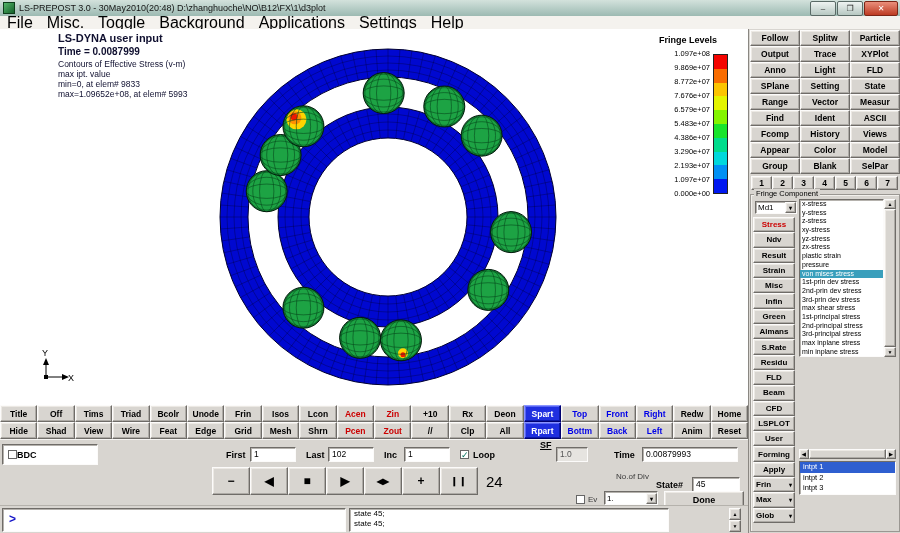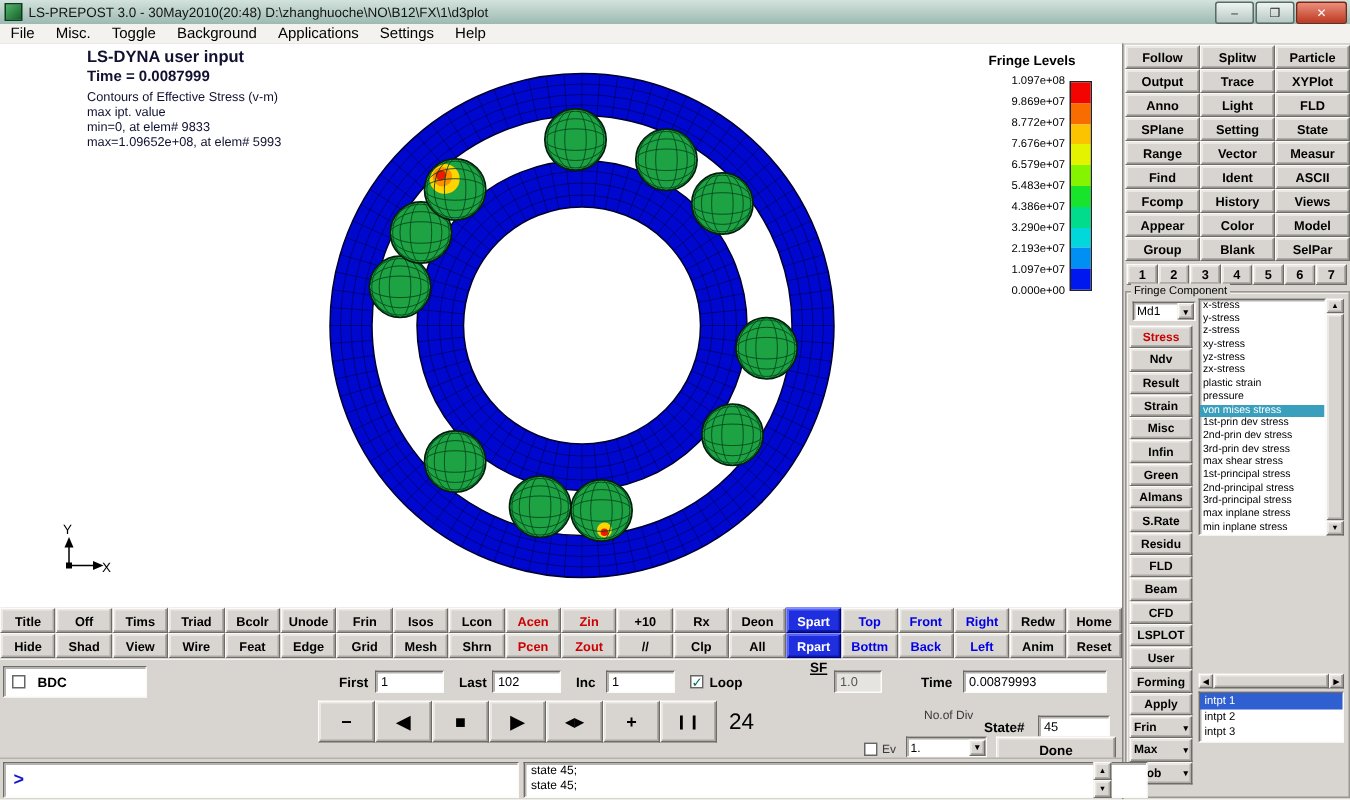--- a/index.html
+++ b/index.html
@@ -12,21 +12,21 @@
   .app-icon{width:10px;height:10px;margin:0 4px 0 3px;
     background:linear-gradient(135deg,#53b56a,#14602a);border:1px solid #0c3d1b;}
   .title-text{color:#141414;white-space:nowrap;}
   .win-controls{position:absolute;right:2px;top:1px;display:flex;gap:1px;}
   .win-btn{width:24px;height:13px;border:1px solid #5a6a66;border-radius:2px;
     background:linear-gradient(#eef3f1,#b7c8c2);display:flex;align-items:center;justify-content:center;
     font-size:8px;line-height:8px;color:#222;}
   .win-btn.close{width:32px;background:linear-gradient(#ea8f7b,#bd3a22);color:#fff;border-color:#7c2516;}
   
   .menubar{position:absolute;left:0;top:16px;width:900px;height:13px;background:#f4f2ee;
-    border-bottom:1px solid #b5b2ac;display:flex;align-items:center;font-size:10px;}
+    border-bottom:1px solid #b5b2ac;display:flex;align-items:center;font-size:16px;}
   .menu-item{padding:0 7px;line-height:12px;}
   
   .viewport{position:absolute;left:0;top:29px;width:748px;height:376px;background:#fff;overflow:hidden;}
   #model-svg{position:absolute;left:0;top:0;z-index:1;}
   .vp-header{position:absolute;left:26px;top:4px;z-index:2;color:#101030;line-height:1;margin-left:32px;}
   .vp-line0{font-size:11px;font-weight:bold;margin-bottom:3px;}
   .vp-line1{font-size:10px;font-weight:bold;margin-bottom:3px;}
   .vp-line2,.vp-line3,.vp-line4,.vp-line5{font-size:8.5px;margin-bottom:1.5px;}
   .fringe-legend{position:absolute;left:646px;top:6px;width:96px;z-index:2;}
   .fringe-title{font-size:9px;font-weight:bold;text-align:center;width:84px;}
@@ -84,34 +84,34 @@
   .t-selected{background:#1f2fe0;color:#fff;border-color:#8a94ff #000070 #000070 #8a94ff;
     box-shadow:inset -1px -1px 0 #0a18a8,inset 1px 1px 0 #5866f2;}
   
   .animbar{position:absolute;left:0;top:439px;width:748px;height:66px;background:#d8d5d0;
     border-top:1px solid #f5f4f2;}
   .albl{position:absolute;font-size:9px;font-weight:bold;}
   .asml{position:absolute;font-size:8px;color:#3a3a3a;}
   .afield{position:absolute;height:15px;font-size:8.5px;line-height:13px;padding-left:3px;}
   .afield.dis{background:#e6e4e0;color:#555;}
   .bdc-box{position:absolute;left:2px;top:4px;width:96px;height:21px;display:flex;align-items:center;
-    gap:8px;padding-left:5px;}
+    gap:0;padding-left:5px;}
   .bdc-lab{font-size:9px;font-weight:bold;}
   .transport{position:absolute;left:212px;top:27px;display:flex;}
   .trbtn{width:38px;height:28px;font-size:12px;}
   .tr4{font-size:8px;} .tr6{font-size:9px;letter-spacing:1px;}
   .dv-select{position:absolute;left:604px;top:51px;width:54px;height:14px;display:flex;align-items:center;}
   .dv-label{flex:1;font-size:8px;padding-left:2px;}
   .done-btn{position:absolute;left:664px;top:51px;width:80px;height:18px;font-size:9px;}
   
   .cmdbar{position:absolute;left:0;top:505px;width:748px;height:28px;background:#d8d5d0;
     border-top:1px solid #b5b2ac;}
   .prompt-box{position:absolute;left:2px;top:2px;width:344px;height:24px;}
   .prompt{position:absolute;left:6px;top:3px;font-size:12px;font-weight:bold;color:#1515c8;}
-  .msg-box{position:absolute;left:349px;top:2px;width:416px;height:24px;overflow:hidden;}
+  .msg-box{position:absolute;left:349px;top:2px;width:320px;height:24px;overflow:hidden;}
   .cmsg{font-size:8px;line-height:10px;padding-left:4px;}
   .cmd-scroll{position:absolute;left:729px;top:2px;width:12px;height:24px;display:flex;flex-direction:column;}
   .cmd-scroll .sbtn{flex:1;}
 </style>
 </head>
 <body>
 
 <div class="app">
 
   <div class="titlebar">

